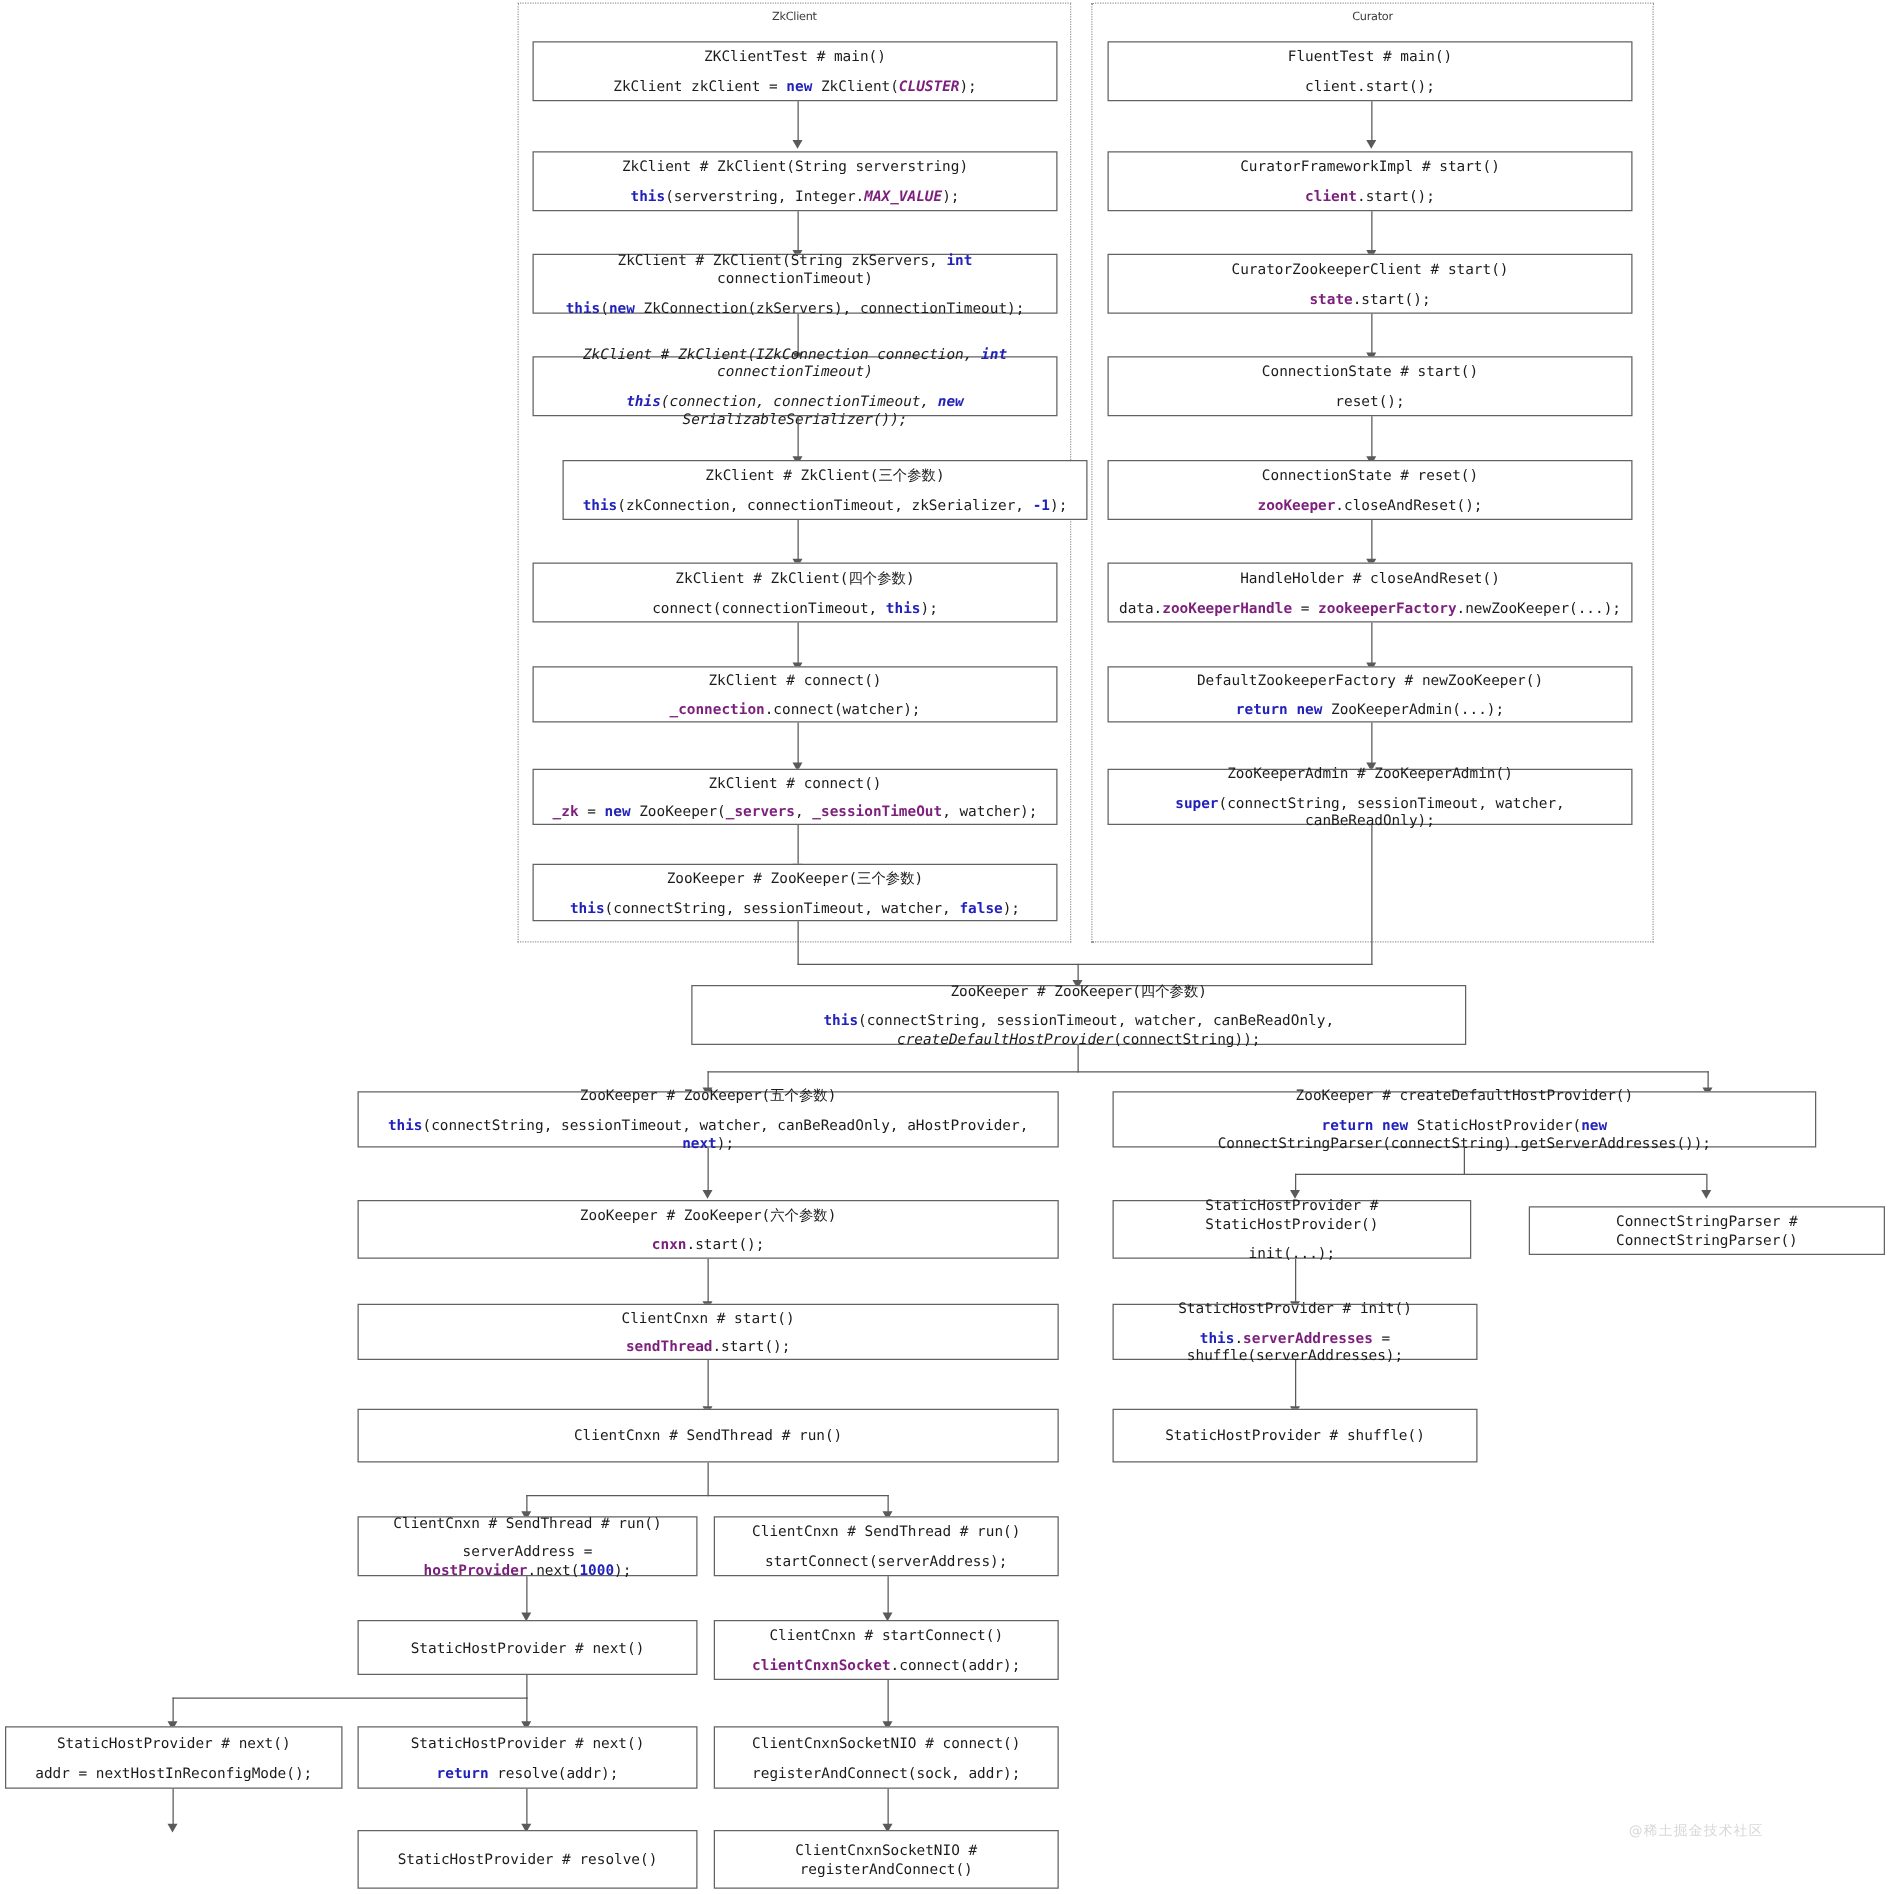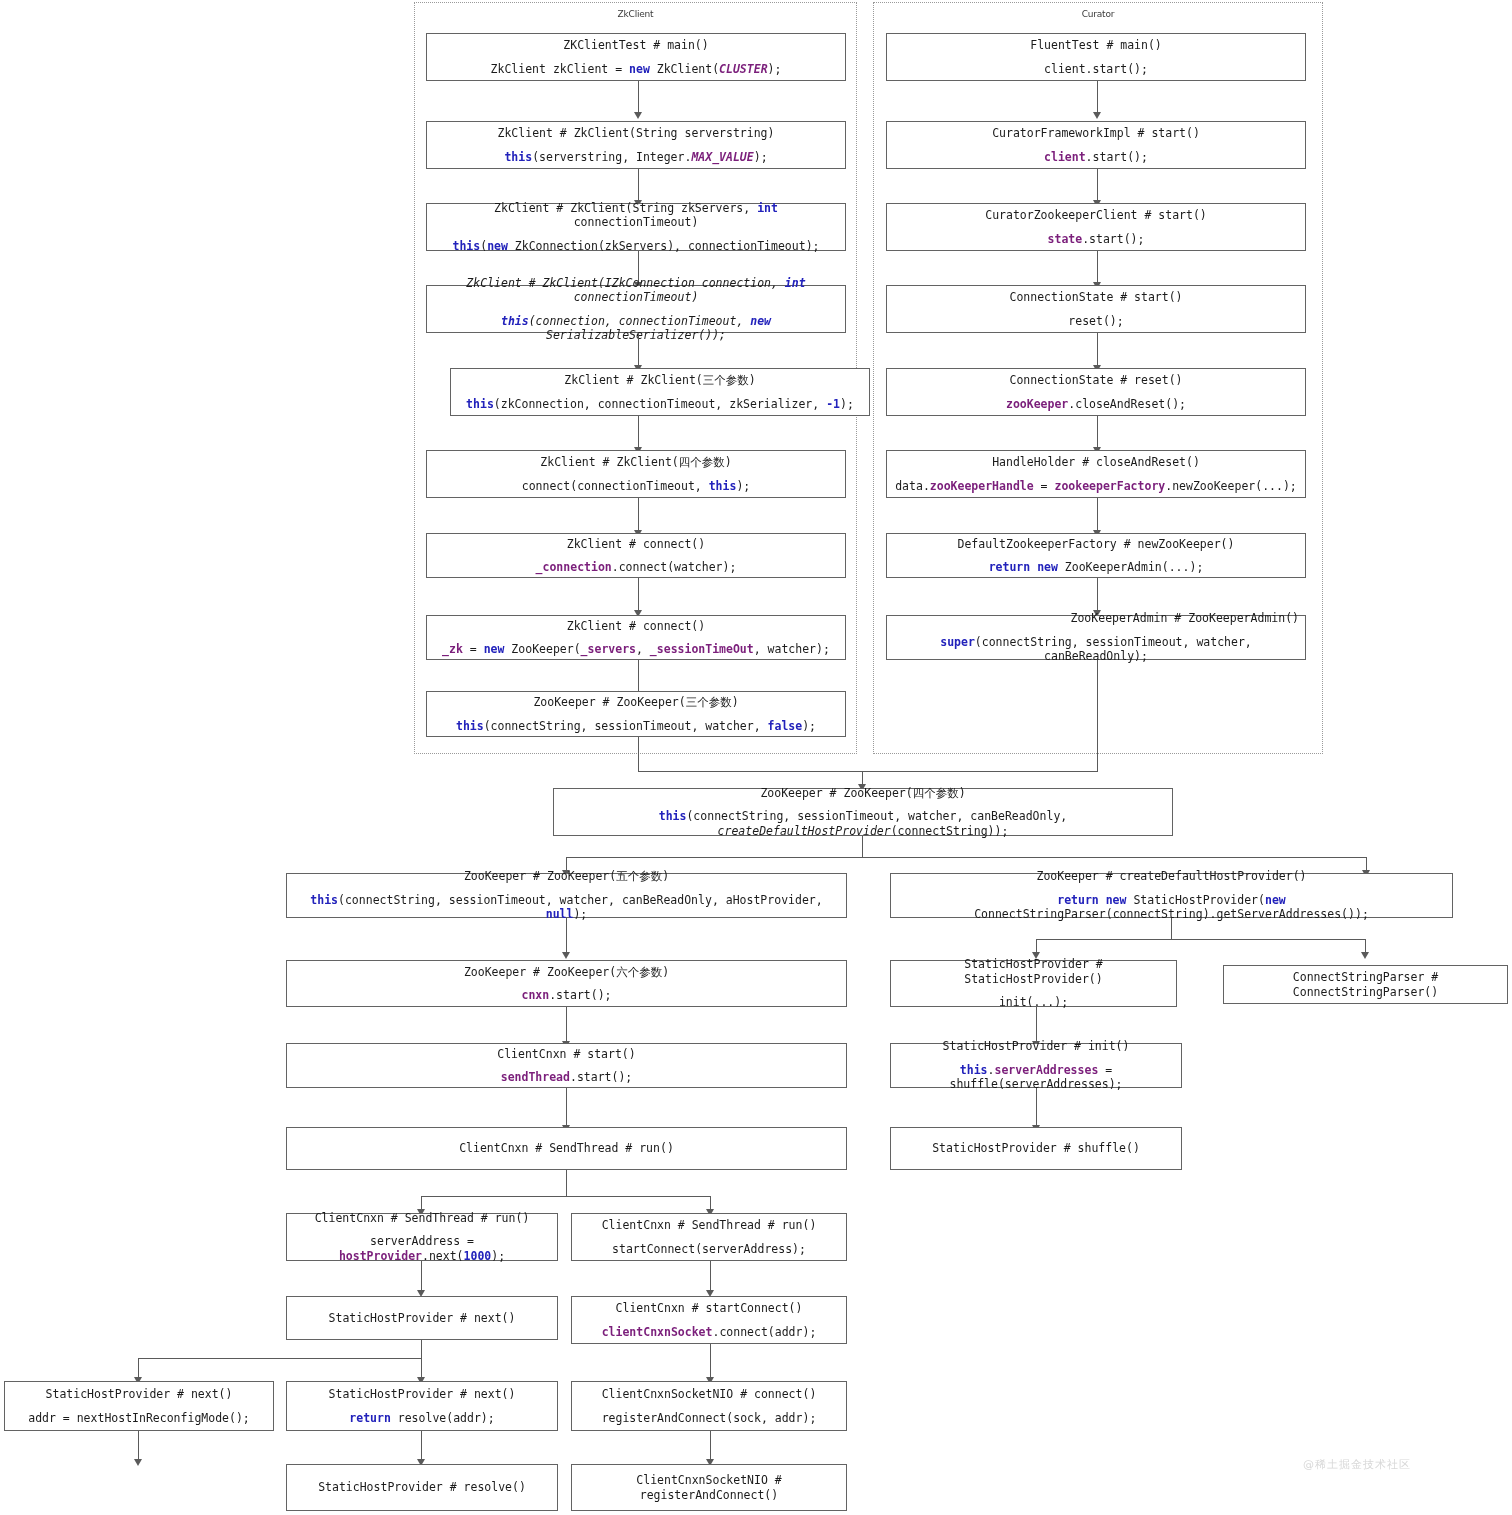--- a/index.html
+++ b/index.html
@@ -206,21 +206,21 @@
   <div class="vline" style="left:1097px; top:498px; height:33px;"></div>
   <div class="arrow" style="left:1093px; top:530px;"></div>
 
   <div class="box" style="left:886px; top:533px; width:420px; height:45px;">
     <div class="ln1">DefaultZookeeperFactory # newZooKeeper()</div>
     <div class="ln2"><span class="kw">return new</span> ZooKeeperAdmin(...);</div>
   </div>
   <div class="vline" style="left:1097px; top:578px; height:33px;"></div>
   <div class="arrow" style="left:1093px; top:610px;"></div>
 
-  <div class="box" style="left:886px; top:615px; width:420px; height:45px;align-items:flex-end;">
+  <div class="box" style="left:886px; top:615px; width:420px; height:45px;">
     <div class="ln1">ZooKeeperAdmin # ZooKeeperAdmin()</div>
     <div class="ln2"><span class="kw">super</span>(connectString, sessionTimeout, watcher, canBeReadOnly);</div>
   </div>
 
   <div class="vline" style="left:638px; top:737px; height:35px;"></div>
   <div class="vline" style="left:1097px; top:660px; height:112px;"></div>
   <div class="hline" style="left:638px; top:771px; width:460px;"></div>
   <div class="vline" style="left:862px; top:771px; height:16px;"></div>
   <div class="arrow" style="left:858px; top:784px;"></div>
 
@@ -231,21 +231,21 @@
 
   <div class="vline" style="left:862px; top:836px; height:22px;"></div>
   <div class="hline" style="left:566px; top:857px; width:801px;"></div>
   <div class="vline" style="left:566px; top:857px; height:15px;"></div>
   <div class="arrow" style="left:562px; top:870px;"></div>
   <div class="vline" style="left:1366px; top:857px; height:15px;"></div>
   <div class="arrow" style="left:1362px; top:870px;"></div>
 
   <div class="box" style="left:286px; top:873px; width:561px; height:45px;">
     <div class="ln1">ZooKeeper # ZooKeeper(五个参数)</div>
-    <div class="ln2"><span class="kw">this</span>(connectString, sessionTimeout, watcher, canBeReadOnly, aHostProvider, <span class="kw">null</span>);</div>
+    <div class="ln2"><span class="kw">this</span>(connectString, sessionTimeout, watcher, canBeReadOnly, aHostProvider, <span class="kw">next</span>);</div>
   </div>
   <div class="vline" style="left:566px; top:918px; height:35px;"></div>
   <div class="arrow" style="left:562px; top:952px;"></div>
 
   <div class="box" style="left:286px; top:960px; width:561px; height:47px;">
     <div class="ln1">ZooKeeper # ZooKeeper(六个参数)</div>
     <div class="ln2"><span class="fld">cnxn</span>.start();</div>
   </div>
   <div class="vline" style="left:566px; top:1007px; height:35px;"></div>
   <div class="arrow" style="left:562px; top:1041px;"></div>

